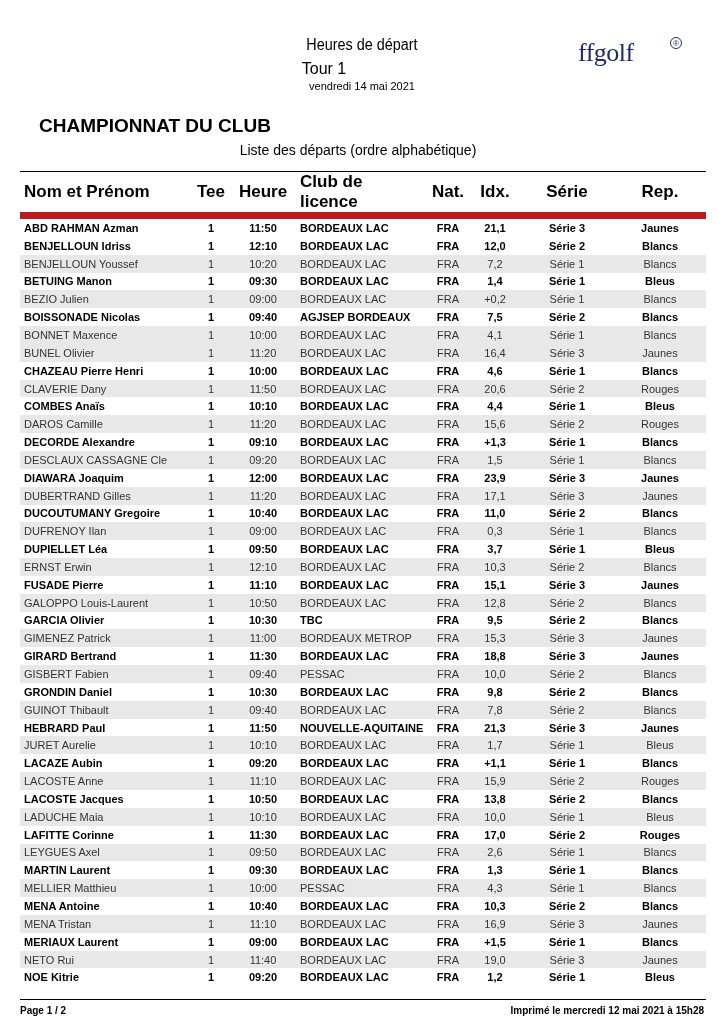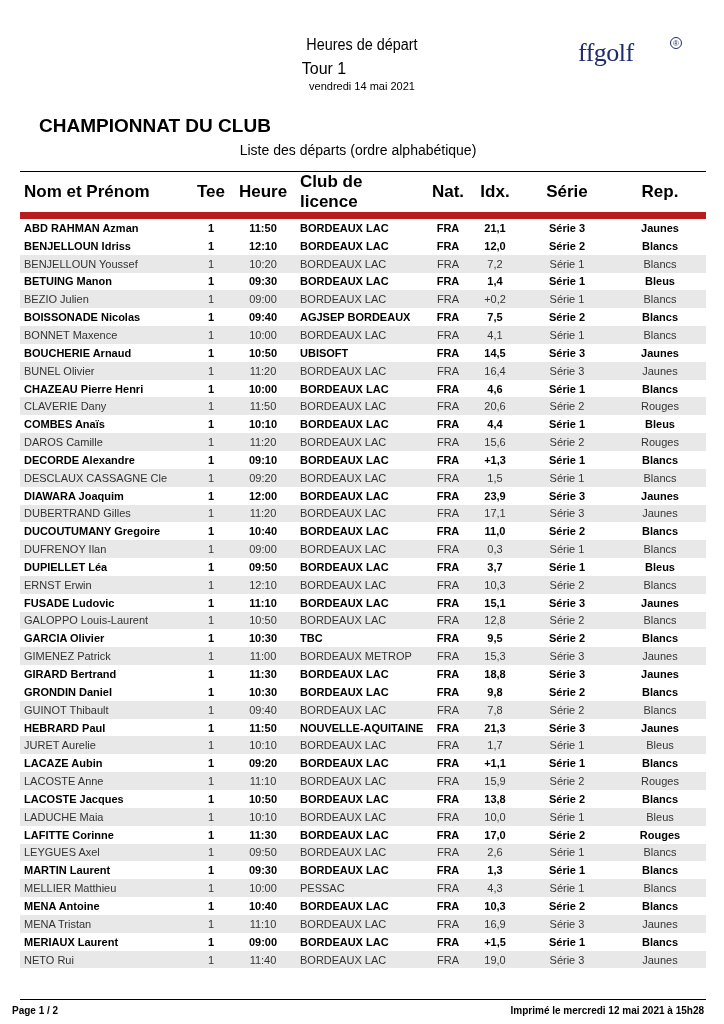--- a/index.html
+++ b/index.html
@@ -14,21 +14,21 @@
   .logo-mark { position: absolute; left: 670px; top: 37px; width: 12px; height: 12px; border: 1.5px solid #1f2b6e; border-radius: 50%; font-size: 8px; line-height: 12px; text-align: center; color: #1f2b6e; box-sizing: border-box; }
   table { position: absolute; left: 20px; top: 171px; width: 686px; border-collapse: collapse; table-layout: fixed; }
   th { font-size: 17px; font-weight: bold; height: 24px; border-bottom: 7px solid #b91c1c; border-top: 1px solid #000; padding: 0 4px; }
   th.l { text-align: left; }
   td { font-size: 11px; height: 17.85px; padding: 0 4px; white-space: nowrap; overflow: hidden; }
   tr.shaded td { background: #e8e8e8; }
   tr.b td { font-weight: bold; color: #000; }
   tr.n td { color: #333; }
   td.c { text-align: center; }
   td.l { text-align: left; }
-  .footer-left { position: absolute; left: 12px; top: 1005px; font-size: 10px; font-weight: bold; }
+  .footer-left { position: absolute; left: 20px; top: 1005px; font-size: 10px; font-weight: bold; }
   .footer-right { position: absolute; right: 20px; top: 1005px; font-size: 10px; font-weight: bold; }
   .foot-line { position: absolute; left: 20px; top: 999px; width: 686px; border-top: 1px solid #000; }
 </style>
 </head>
 <body>
 
 <div class="header">
   <div class="h-title">Heures de départ</div>
   <div class="h-tour">Tour 1</div>
   <div class="h-date">vendredi 14 mai 2021</div>
@@ -125,30 +125,20 @@
       <tr class="shaded n">
         <td class="l">BONNET Maxence</td>
         <td class="c">1</td>
         <td class="c">10:00</td>
         <td class="l">BORDEAUX LAC</td>
         <td class="c">FRA</td>
         <td class="c">4,1</td>
         <td class="c">Série 1</td>
         <td class="c">Blancs</td>
       </tr>
-      <tr class="b">
-        <td class="l">BOUCHERIE Arnaud</td>
-        <td class="c">1</td>
-        <td class="c">10:50</td>
-        <td class="l">UBISOFT</td>
-        <td class="c">FRA</td>
-        <td class="c">14,5</td>
-        <td class="c">Série 3</td>
-        <td class="c">Jaunes</td>
-      </tr>
       <tr class="shaded n">
         <td class="l">BUNEL Olivier</td>
         <td class="c">1</td>
         <td class="c">11:20</td>
         <td class="l">BORDEAUX LAC</td>
         <td class="c">FRA</td>
         <td class="c">16,4</td>
         <td class="c">Série 3</td>
         <td class="c">Jaunes</td>
       </tr>
@@ -266,21 +256,21 @@
         <td class="l">ERNST Erwin</td>
         <td class="c">1</td>
         <td class="c">12:10</td>
         <td class="l">BORDEAUX LAC</td>
         <td class="c">FRA</td>
         <td class="c">10,3</td>
         <td class="c">Série 2</td>
         <td class="c">Blancs</td>
       </tr>
       <tr class="b">
-        <td class="l">FUSADE Ludovic</td>
+        <td class="l">FUSADE Pierre</td>
         <td class="c">1</td>
         <td class="c">11:10</td>
         <td class="l">BORDEAUX LAC</td>
         <td class="c">FRA</td>
         <td class="c">15,1</td>
         <td class="c">Série 3</td>
         <td class="c">Jaunes</td>
       </tr>
       <tr class="shaded n">
         <td class="l">GALOPPO Louis-Laurent</td>
@@ -315,20 +305,30 @@
       <tr class="b">
         <td class="l">GIRARD Bertrand</td>
         <td class="c">1</td>
         <td class="c">11:30</td>
         <td class="l">BORDEAUX LAC</td>
         <td class="c">FRA</td>
         <td class="c">18,8</td>
         <td class="c">Série 3</td>
         <td class="c">Jaunes</td>
       </tr>
+      <tr class="shaded n">
+        <td class="l">GISBERT Fabien</td>
+        <td class="c">1</td>
+        <td class="c">09:40</td>
+        <td class="l">PESSAC</td>
+        <td class="c">FRA</td>
+        <td class="c">10,0</td>
+        <td class="c">Série 2</td>
+        <td class="c">Blancs</td>
+      </tr>
       <tr class="b">
         <td class="l">GRONDIN Daniel</td>
         <td class="c">1</td>
         <td class="c">10:30</td>
         <td class="l">BORDEAUX LAC</td>
         <td class="c">FRA</td>
         <td class="c">9,8</td>
         <td class="c">Série 2</td>
         <td class="c">Blancs</td>
       </tr>
@@ -474,19 +474,29 @@
       </tr>
       <tr class="shaded n">
         <td class="l">NETO Rui</td>
         <td class="c">1</td>
         <td class="c">11:40</td>
         <td class="l">BORDEAUX LAC</td>
         <td class="c">FRA</td>
         <td class="c">19,0</td>
         <td class="c">Série 3</td>
         <td class="c">Jaunes</td>
+      </tr>
+      <tr class="b">
+        <td class="l">NOE Kitrie</td>
+        <td class="c">1</td>
+        <td class="c">09:20</td>
+        <td class="l">BORDEAUX LAC</td>
+        <td class="c">FRA</td>
+        <td class="c">1,2</td>
+        <td class="c">Série 1</td>
+        <td class="c">Bleus</td>
       </tr>
     </tbody>
 </table>
 
 <div class="foot-line"></div>
 <div class="footer-left">Page 1 / 2</div>
 <div class="footer-right">Imprimé le mercredi 12 mai 2021 à 15h28</div>
 
 </body></html>

